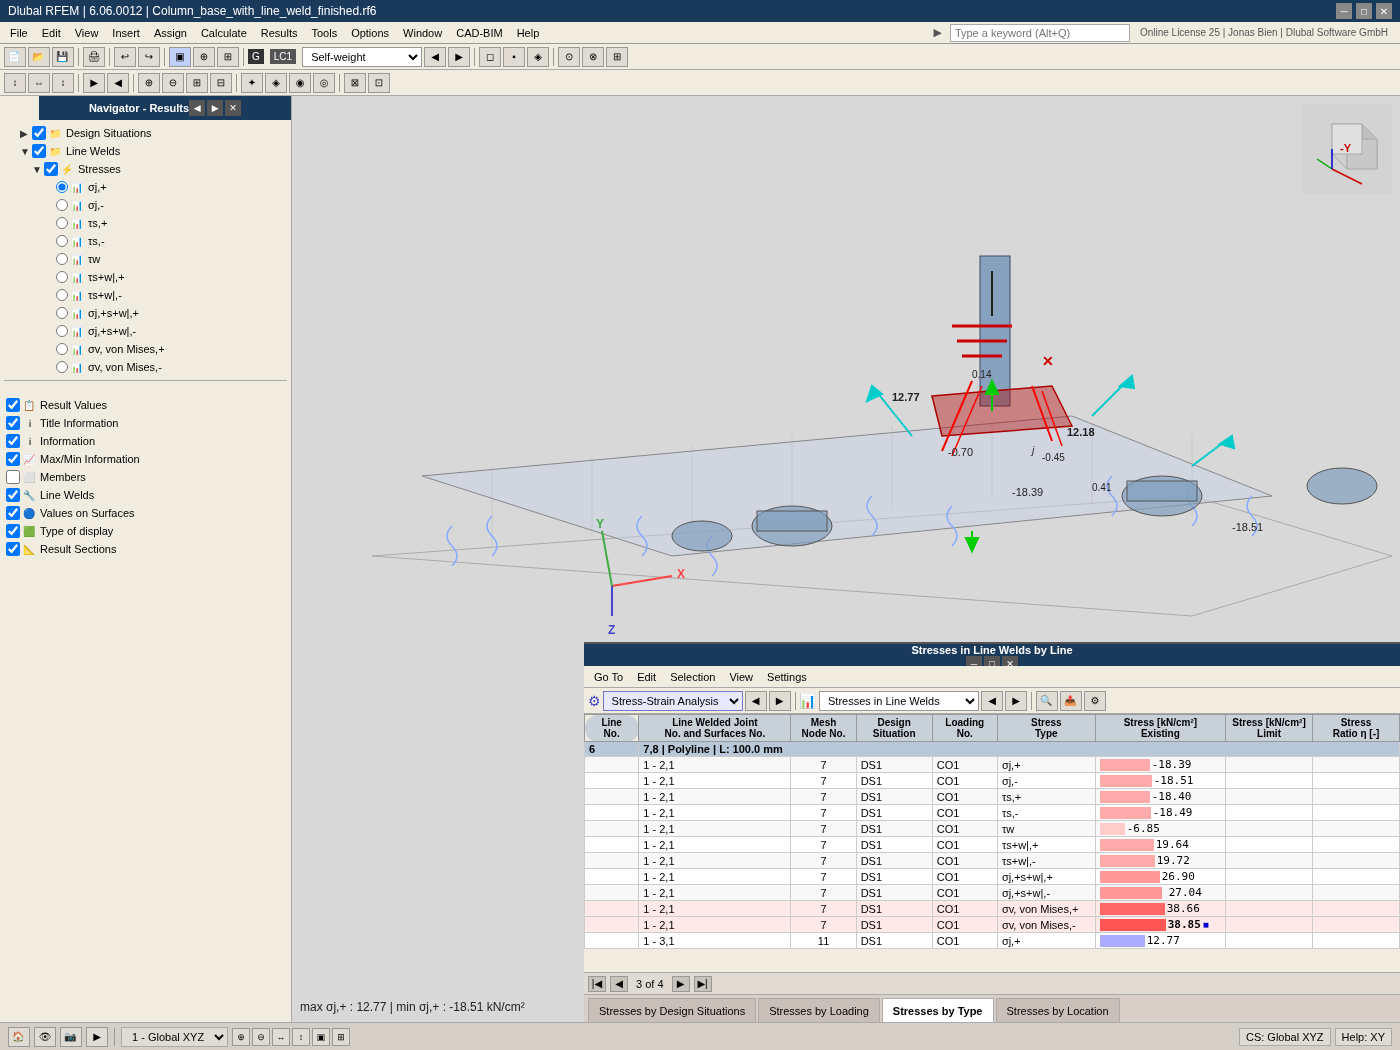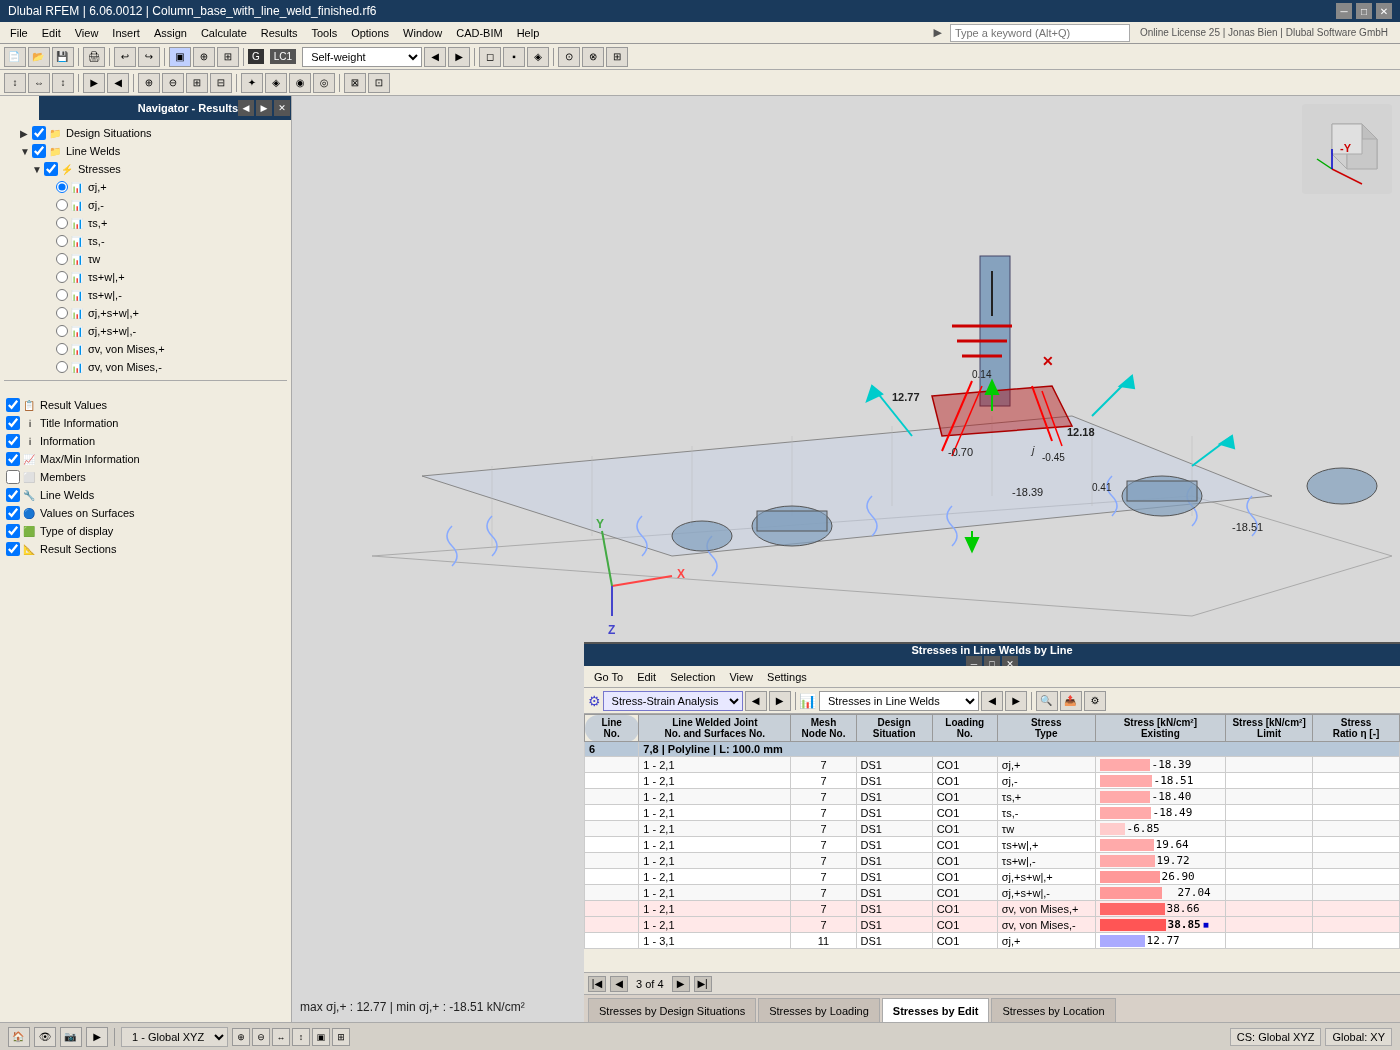--- a/index.html
+++ b/index.html
@@ -18,21 +18,21 @@
     .toolbar { height: 26px; background: #f0ece0; display: flex; align-items: center; padding: 2px 4px; gap: 2px; border-bottom: 1px solid #aaa; flex-wrap: nowrap; overflow: hidden; }
     .tb-btn { width: 22px; height: 20px; background: #e0dcd4; border: 1px solid #999; cursor: pointer; display: flex; align-items: center; justify-content: center; font-size: 10px; }
     .tb-sep { width: 1px; height: 18px; background: #999; margin: 0 2px; }
     .tb-dropdown { height: 20px; background: white; border: 1px solid #999; padding: 0 4px; font-size: 11px; min-width: 60px; }
 
     
     #main { display: flex; height: calc(1050px - 22px - 22px - 26px - 26px - 28px); }
 
     
     #navigator { width: 292px; background: #f0ece0; border-right: 1px solid #aaa; display: flex; flex-direction: column; }
-    #nav-header { height: 24px; background: #1a3a5c; color: white; display: flex; align-items: center; justify-content: flex-end; padding: 0 1px; font-size: 11px; font-weight: bold; margin-left: 39px; }
+    #nav-header { height: 24px; background: #1a3a5c; color: white; display: flex; align-items: center; justify-content: center; padding: 0 1px; font-size: 11px; font-weight: bold; margin-left: 39px; }
     #nav-header-btns { display: flex; gap: 2px; }
     .nav-header-btn { width: 16px; height: 16px; background: #555; color: white; border: none; font-size: 9px; cursor: pointer; display: flex; align-items: center; justify-content: center; }
     #nav-tree { flex: 1; overflow-y: auto; padding: 4px; }
     .tree-item { display: flex; align-items: center; padding: 1px 0; cursor: pointer; }
     .tree-indent-0 { padding-left: 2px; }
     .tree-indent-1 { padding-left: 16px; }
     .tree-indent-2 { padding-left: 28px; }
     .tree-indent-3 { padding-left: 40px; }
     .tree-toggle { width: 12px; font-size: 10px; color: #333; }
     .tree-checkbox { width: 14px; height: 14px; margin-right: 2px; }
@@ -626,21 +626,21 @@
                 <td></td>
             </tr>
             <tr class="row-data">
               <td></td>
               <td>1 - 2,1</td>
               <td style="text-align:center;">7</td>
               <td>DS1</td>
               <td>CO1</td>
               <td>σj,+s+w|,-</td>
               <td>
-                <div style="display:flex; align-items:center; gap:16px;">
+                <div style="display:flex; align-items:center; gap:7px;">
                   <div style="width:62px; height:12px; background:#ff9999;"></div>
                   <span style="font-family:monospace; font-size:11px;">27.04</span>
                 </div>
               </td>
               <td></td>
                 <td></td>
             </tr>
             <tr class="row-data" style="background:#ffe8e8;">
               <td></td>
               <td>1 - 2,1</td>
@@ -699,21 +699,21 @@
         <button class="pag-btn">|◀</button>
         <button class="pag-btn">◀</button>
         <span style="font-size:11px; padding:0 4px;">3 of 4</span>
         <button class="pag-btn">▶</button>
         <button class="pag-btn">▶|</button>
         <div style="flex:1;"></div>
       </div>
       <div id="rp-tabs">
         <div class="rp-tab">Stresses by Design Situations</div>
         <div class="rp-tab">Stresses by Loading</div>
-        <div class="rp-tab active">Stresses by Edit</div>
+        <div class="rp-tab active">Stresses by Type</div>
         <div class="rp-tab">Stresses by Location</div>
       </div>
     </div>
   </div>
 </div>
 
 <div id="statusbar" style="position:fixed; bottom:0; left:0; right:0; height:28px; background:#d4d0c8; border-top:1px solid #aaa; display:flex; align-items:center; padding:0 8px; gap:4px; font-size:11px; z-index:100;">
   <button class="tb-btn">🏠</button>
   <button class="tb-btn">👁</button>
   <button class="tb-btn">📷</button>
@@ -725,14 +725,14 @@
   <div style="flex:1; display:flex; gap:2px; overflow:hidden;">
     <button class="tb-btn" style="width:18px; height:18px; font-size:9px;">⊕</button>
     <button class="tb-btn" style="width:18px; height:18px; font-size:9px;">⊖</button>
     <button class="tb-btn" style="width:18px; height:18px; font-size:9px;">↔</button>
     <button class="tb-btn" style="width:18px; height:18px; font-size:9px;">↕</button>
     <button class="tb-btn" style="width:18px; height:18px; font-size:9px;">▣</button>
     <button class="tb-btn" style="width:18px; height:18px; font-size:9px;">⊞</button>
   </div>
   <div style="flex:1;"></div>
   <span class="status-item">CS: Global XYZ</span>
-  <span class="status-item">Global: XY</span>
+  <span class="status-item">Help: XY</span>
 </div>
 
 </body></html>

